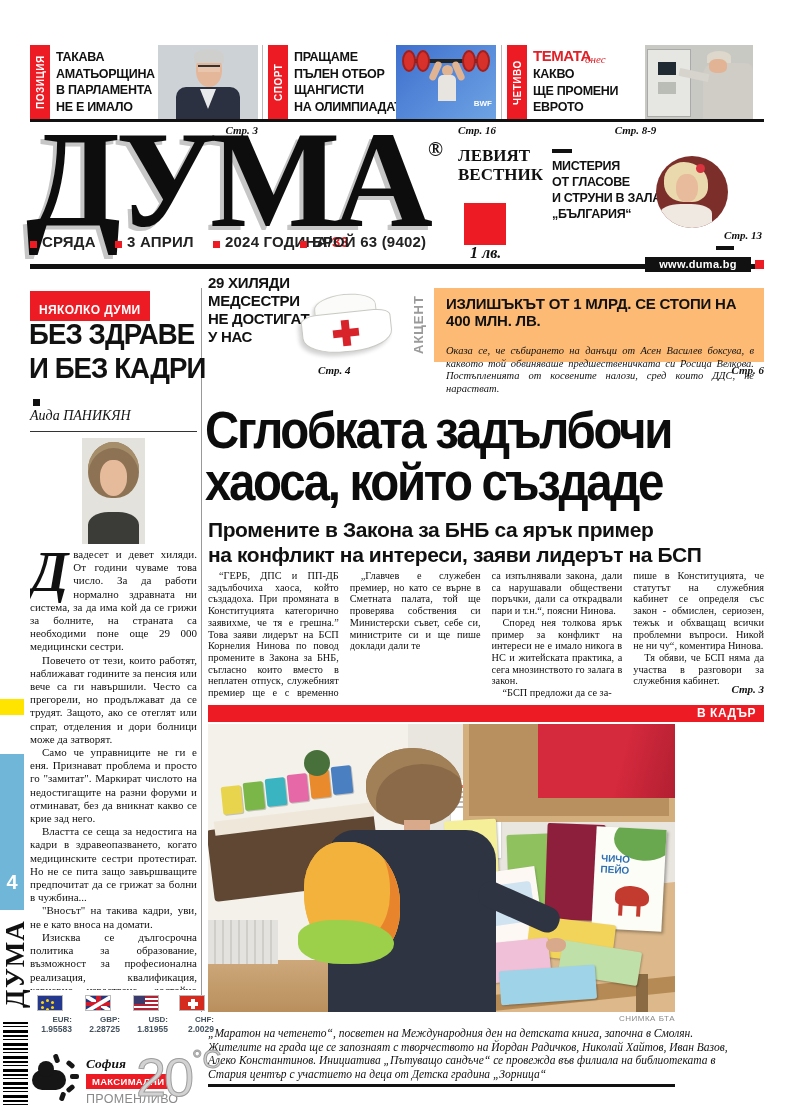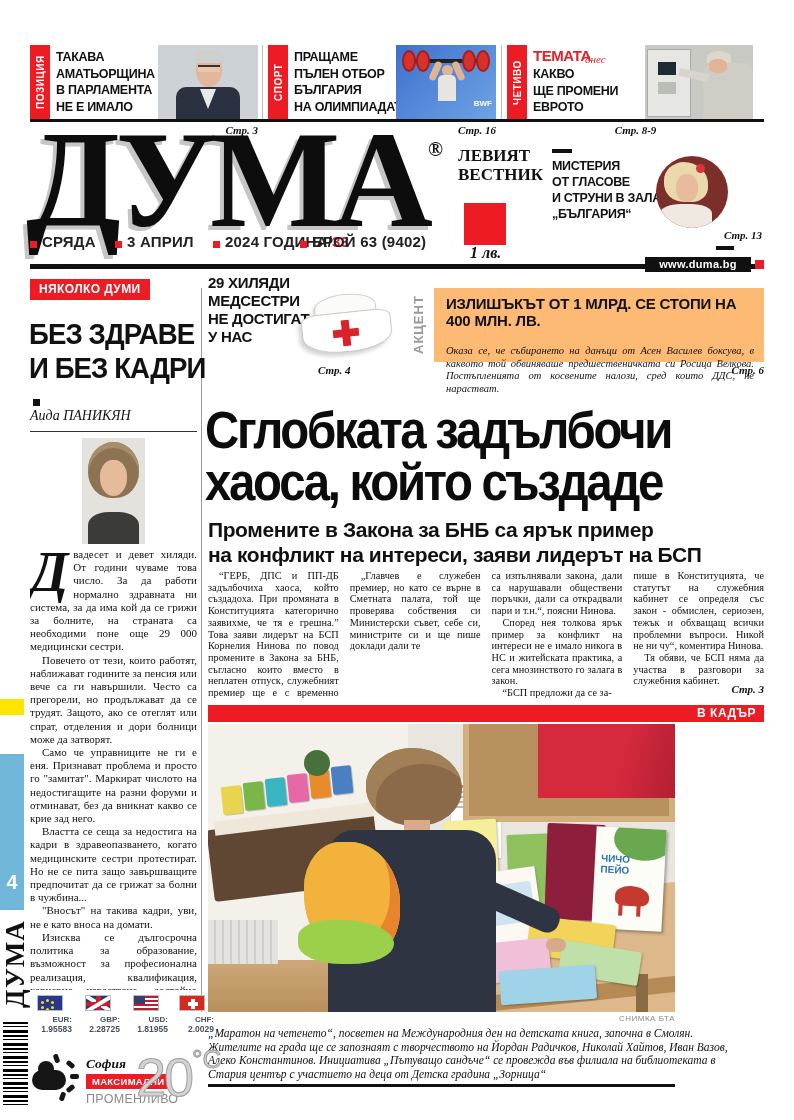--- a/index.html
+++ b/index.html
@@ -55,21 +55,21 @@
 #promo-page{position:absolute;left:688px;top:229px;width:74px;text-align:right}
 
 .ditem{position:absolute;top:233px;font-size:15px;font-weight:bold;color:#222;letter-spacing:.2px}
 .ditem::before{content:"";display:inline-block;width:7px;height:7px;background:#ed1c24;margin-right:5px;vertical-align:-1px}
 #price{position:absolute;left:470px;top:244px;font-family:"Liberation Serif",serif;font-style:italic;font-weight:bold;font-size:16px}
 #dbar{position:absolute;left:30px;top:264px;width:734px;height:5px;background:#111}
 #sitebox{position:absolute;left:645px;top:257px;width:106px;height:15px;background:#111;color:#fff;font-weight:bold;font-size:11px;text-align:center;line-height:15px;letter-spacing:.3px}
 #sitesq{position:absolute;left:755px;top:260px;width:9px;height:9px;background:#ed1c24}
 
 #vdiv{position:absolute;left:201px;top:288px;width:1px;height:724px;background:#999}
-#op-kicker{position:absolute;left:30px;top:279px;background:#ed1c24;color:#fff;font-weight:bold;font-size:12px;padding:3px 9px 4px;letter-spacing:.4px}
+#op-kicker{position:absolute;left:30px;top:291px;background:#ed1c24;color:#fff;font-weight:bold;font-size:12px;padding:12px 9px 4px;letter-spacing:.4px}
 #op-title{position:absolute;left:29px;top:317px;font-weight:bold;font-size:30px;letter-spacing:-1px}
 #op-title p{line-height:34px;transform:scaleX(.92);transform-origin:0 0;white-space:nowrap}
 #op-bullet{position:absolute;left:33px;top:399px;width:7px;height:7px;background:#111}
 #op-author{position:absolute;left:30px;top:408px;font-family:"Liberation Serif",serif;font-style:italic;font-size:14px}
 #op-rule{position:absolute;left:30px;top:431px;width:167px;height:1px;background:#333}
 #op-photo{position:absolute;left:82px;top:438px;width:63px;height:106px;background:#e4e2dc;overflow:hidden}
 #op-photo .ohair{position:absolute;left:6px;top:4px;width:51px;height:56px;background:#8d7354;border-radius:50% 50% 46% 46%;box-shadow:inset 0 6px 0 #a68e6b}
 #op-photo .oface{position:absolute;left:18px;top:22px;width:27px;height:36px;background:#e6bb9c;border-radius:45% 45% 50% 50%}
 #op-photo .otop{position:absolute;left:6px;top:74px;width:51px;height:32px;background:#3b3b38;border-radius:40% 40% 0 0}
 #op-body{position:absolute;left:30px;top:548px;width:167px;height:442px;overflow:hidden;font-family:"Liberation Serif",serif;font-size:11px;line-height:13.2px;text-align:justify}
@@ -195,21 +195,21 @@
       <div class="hair"></div>
       <div class="glasses"></div>
     </div>
   </div>
   <div class="tsep" style="left:262px"></div>
   <div class="teaser" style="left:268px;width:228px">
     <div class="tlabel vtext">СПОРТ</div>
     <div class="ttitle">
         <p>ПРАЩАМЕ</p>
         <p>ПЪЛЕН ОТБОР</p>
-        <p>БЪЛГАРИЯ</p>
+        <p>ЩАНГИСТИ</p>
         <p>НА ОЛИМПИАДАТА</p>
       </div>
     <div class="tphoto p2">
       <div class="bar"></div>
       <div class="plate" style="left:6px"></div>
       <div class="plate" style="left:20px"></div>
       <div class="plate" style="right:20px"></div>
       <div class="plate" style="right:6px"></div>
       <div class="arml" style="left:36px;transform:rotate(24deg)"></div>
       <div class="armr" style="left:59px;transform:rotate(-24deg)"></div>

